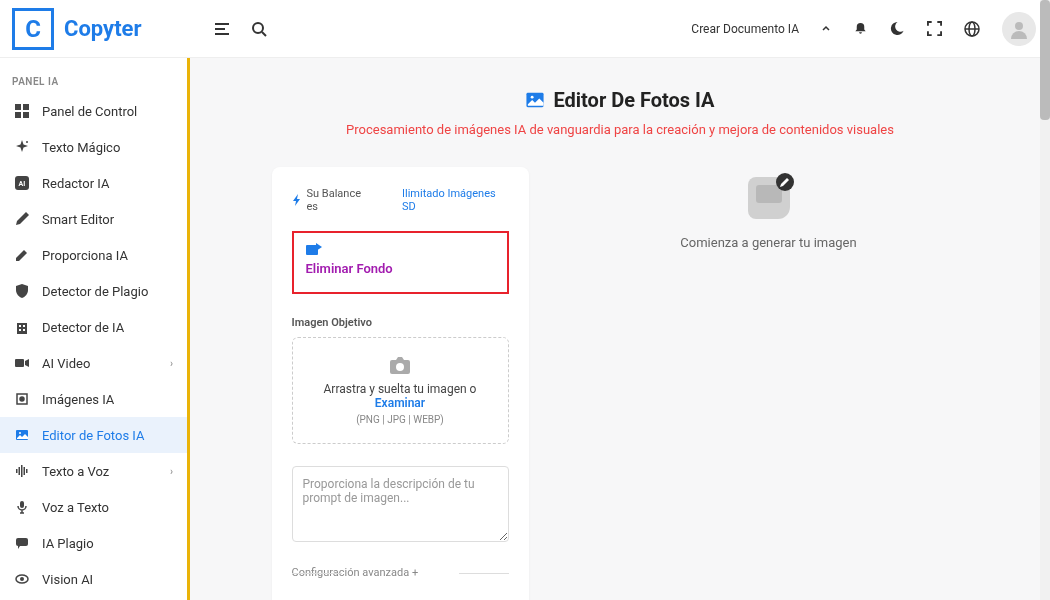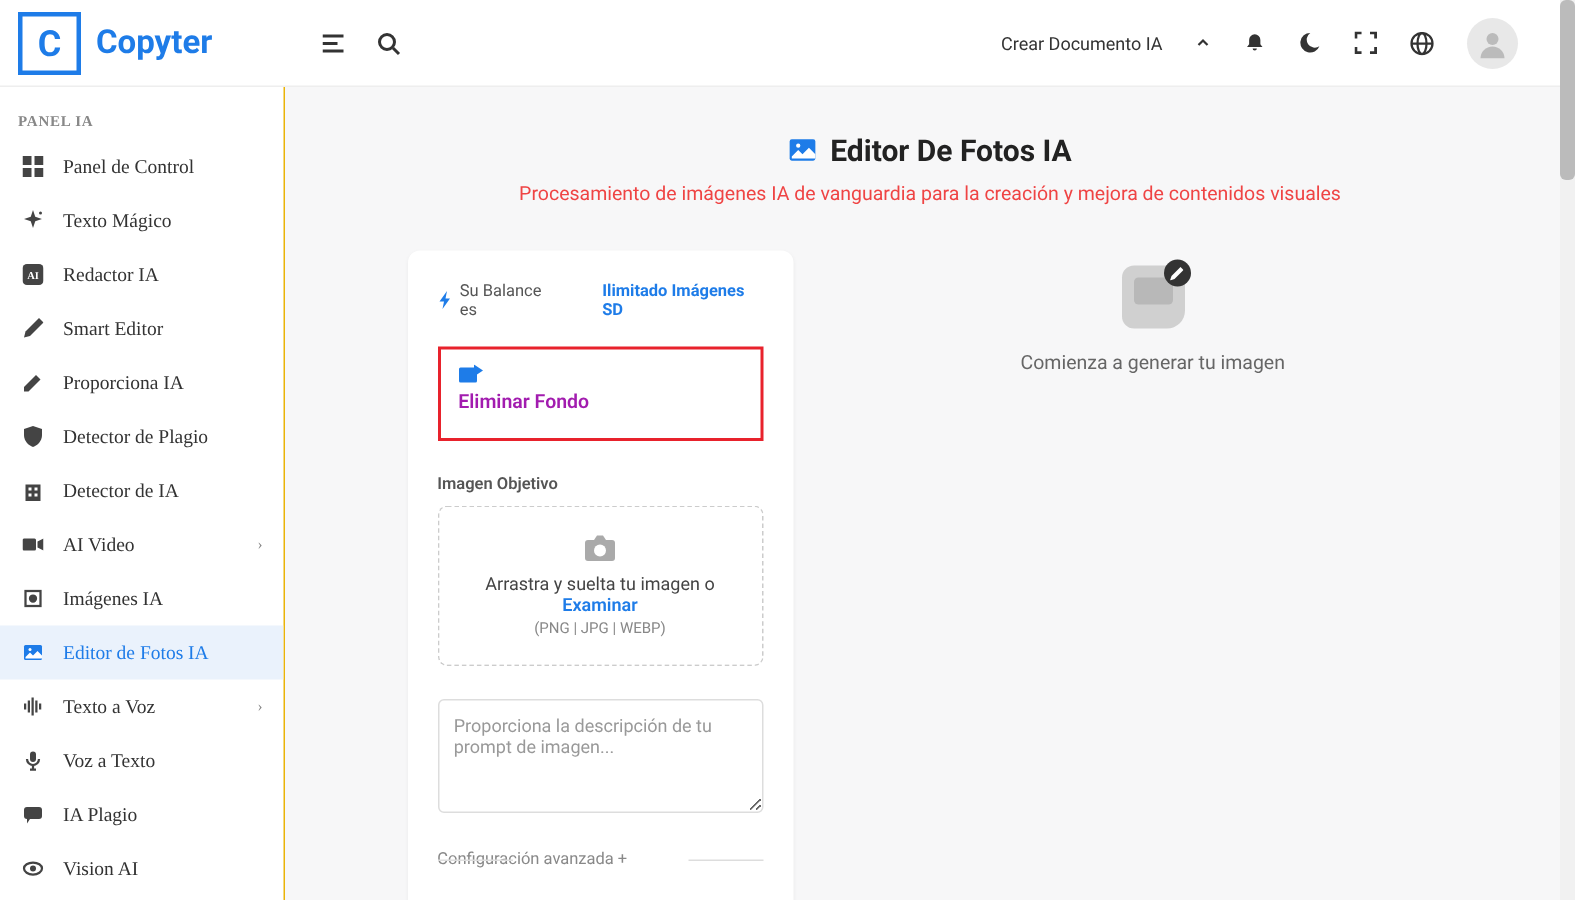--- a/index.html
+++ b/index.html
@@ -6,47 +6,47 @@
     body { font-family: -apple-system, BlinkMacSystemFont, 'Segoe UI', Roboto, sans-serif; background: #fff; color: #333; overflow: hidden; }
     
     .app { display: flex; height: 600px; width: 1050px; }
     
     
     .header { position: fixed; top: 0; left: 0; right: 10px; height: 58px; display: flex; align-items: center; background: #fff; z-index: 100; border-bottom: 1px solid #eee; }
     .logo-box { display: flex; align-items: center; gap: 10px; padding: 0 12px; width: 190px; }
     .logo-icon { width: 42px; height: 42px; border: 3px solid #1e7ce8; display: flex; align-items: center; justify-content: center; color: #1e7ce8; font-weight: 700; font-size: 24px; }
     .logo-text { color: #1e7ce8; font-weight: 700; font-size: 22px; }
     .header-left-icons { display: flex; gap: 20px; padding-left: 25px; }
-    .header-right { margin-left: auto; display: flex; align-items: center; gap: 22px; padding-right: 28px; }
+    .header-right { margin-left: auto; display: flex; align-items: center; gap: 22px; padding-right: 4px; }
     .doc-label { font-size: 12px; color: #333; }
     .icon-btn { cursor: pointer; display: flex; align-items: center; justify-content: center; color: #333; }
     .avatar { width: 34px; height: 34px; border-radius: 50%; background: #e8e8e8; display: flex; align-items: center; justify-content: center; }
     
     
-    .sidebar { width: 190px; background: #fff; border-right: 1px solid #eab308; padding-top: 58px; height: 600px; overflow-y: auto; font-family: Liberation Serif, serif; }
+    .sidebar { width: 190px; background: #fff; border-right: 3px solid #eab308; padding-top: 58px; height: 600px; overflow-y: auto; }
     .sidebar-section { font-size: 10px; color: #888; padding: 18px 12px 6px; font-weight: 600; letter-spacing: 0.5px; }
     .nav-item { display: flex; align-items: center; gap: 12px; padding: 10px 14px; font-size: 13px; color: #333; cursor: pointer; position: relative; }
     .nav-item.active { background: #eaf2fc; color: #1e7ce8; }
     .nav-item.active .nav-icon { color: #1e7ce8; }
     .nav-icon { width: 16px; height: 16px; display: flex; align-items: center; justify-content: center; color: #444; flex-shrink: 0; }
     .nav-chevron { margin-left: auto; color: #888; font-size: 10px; }
     
     
     .main { flex: 1; background: #f7f7f8; padding-top: 58px; height: 600px; overflow-y: auto; }
     .main-inner { padding: 30px 40px; }
     .page-title-row { text-align: center; margin-bottom: 8px; }
     .page-title { font-size: 20px; font-weight: 700; color: #222; display: inline-flex; align-items: center; gap: 8px; }
     .page-title-icon { color: #1e7ce8; }
     .page-subtitle { text-align: center; font-size: 13px; color: #ef4444; margin-bottom: 30px; }
     
     .content-row { display: flex; gap: 40px; justify-content: center; }
     .left-panel { background: #fff; border-radius: 8px; padding: 20px; width: 257px; box-shadow: 0 1px 3px rgba(0,0,0,0.05); }
     .balance-row { font-size: 11px; color: #555; margin-bottom: 18px; display: flex; align-items: center; gap: 5px; }
     .balance-bolt { color: #1e7ce8; }
-    .balance-value { color: #1e7ce8; font-weight: 700; margin-left: 24px; }
+    .balance-value { color: #1e7ce8; font-weight: 400; margin-left: 24px; }
     
     .tool-card { border: 2.5px solid #e8222c; padding: 10px 12px 16px; margin-bottom: 22px; cursor: pointer; }
     .tool-card-icon { color: #1e7ce8; margin-bottom: 4px; }
     .tool-card-label { color: #a21caf; font-size: 13px; font-weight: 600; }
     
     .field-label { font-size: 11px; color: #555; font-weight: 600; margin-bottom: 8px; }
     .dropzone { border: 1.5px dashed #ccc; border-radius: 6px; padding: 18px 10px; text-align: center; margin-bottom: 22px; }
     .dropzone-icon { color: #aaa; margin-bottom: 6px; }
     .dropzone-text { font-size: 12px; color: #444; }
     .dropzone-link { color: #1e7ce8; font-weight: 600; cursor: pointer; }

